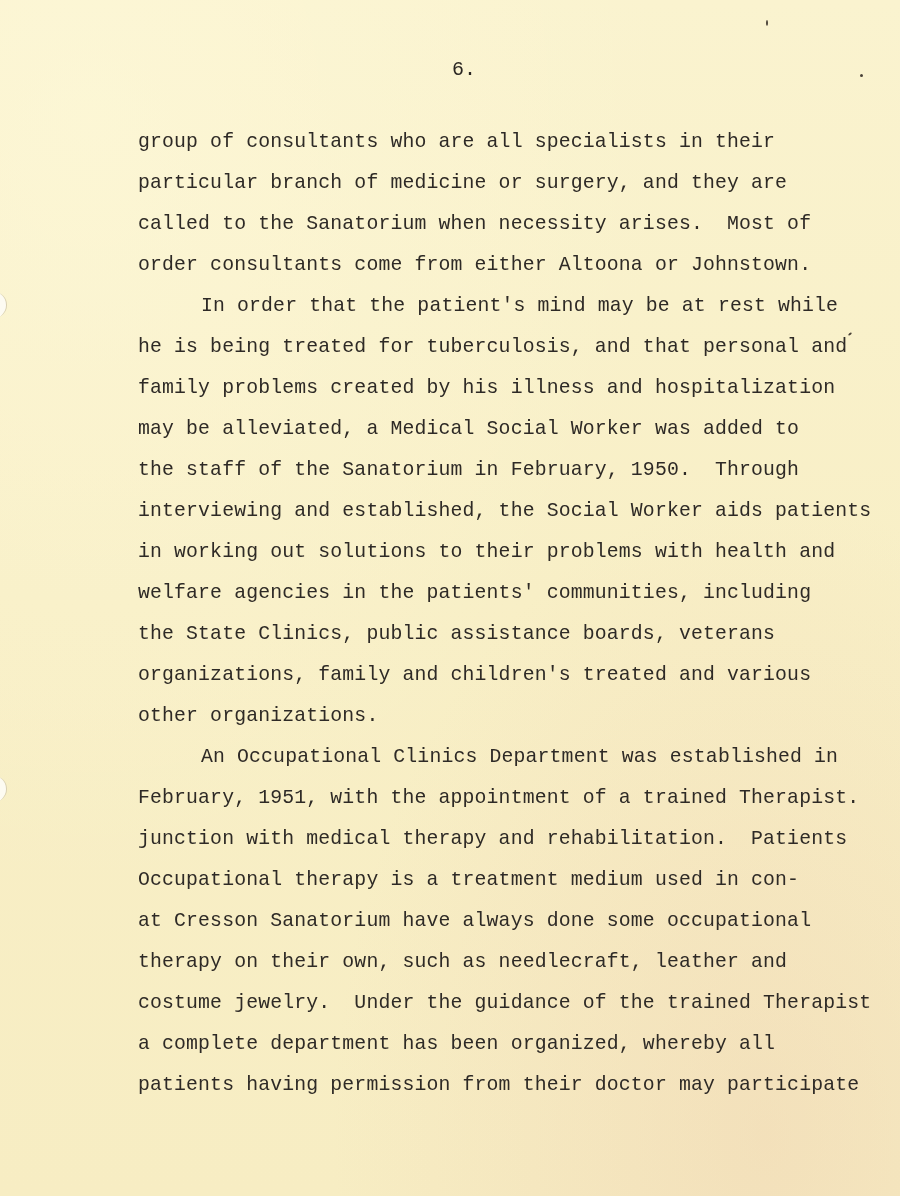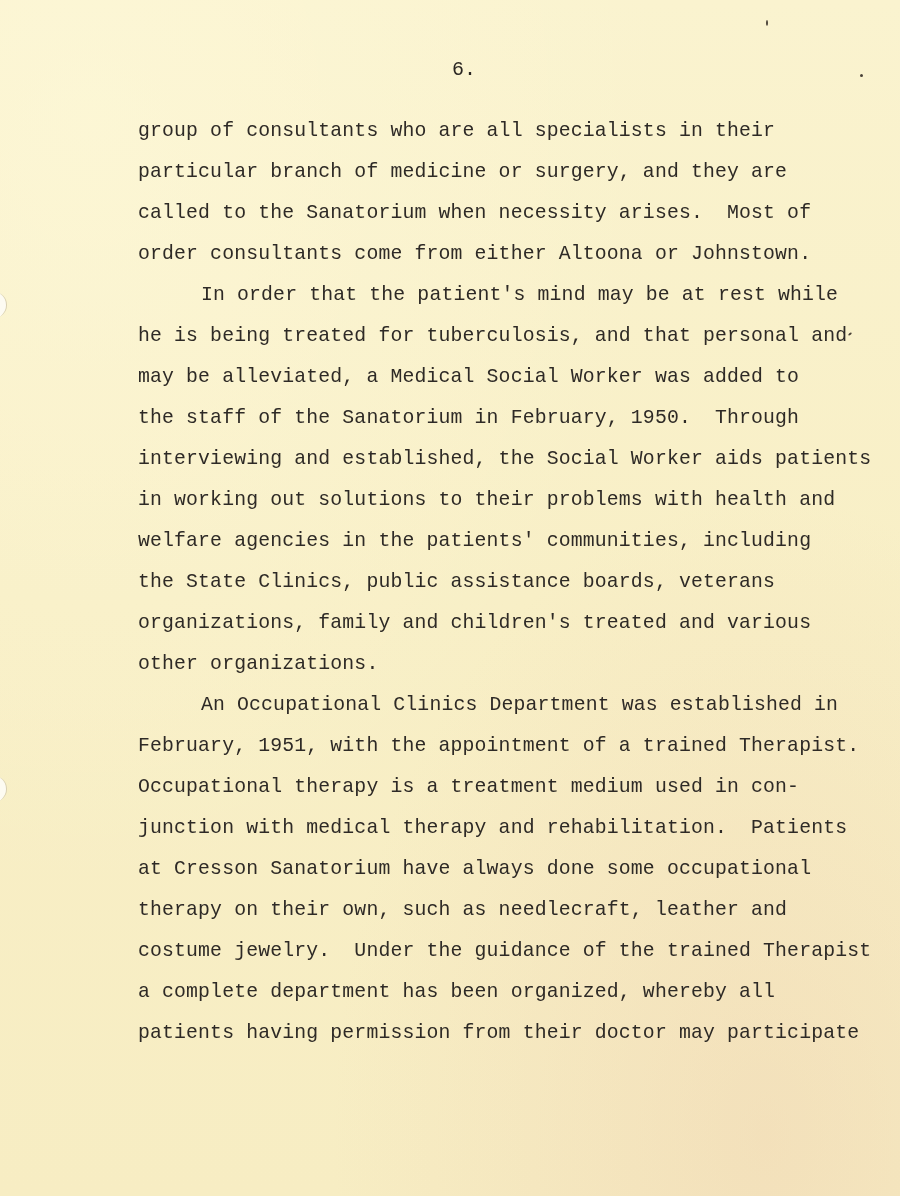--- a/index.html
+++ b/index.html
@@ -37,21 +37,21 @@
       top: 58px;
       left: 452px;
       font-family: "Liberation Mono", "DejaVu Sans Mono", monospace;
       font-size: 20px;
       color: #2a2622;
       margin: 0;
     }
     .body-text {
       position: absolute;
       left: 138px;
-      top: 111px;
+      top: 122px;
       width: 760px;
       font-family: "Liberation Mono", "DejaVu Sans Mono", monospace;
       font-size: 19.8px;
       line-height: 41px;
       color: #2e2a26;
       letter-spacing: 0.15px;
     }
     .line {
       display: block;
       white-space: pre;
@@ -84,34 +84,35 @@
   <div class="body-text">
     <div>
       <span class="line">group of consultants who are all specialists in their</span>
       <span class="line">particular branch of medicine or surgery, and they are</span>
       <span class="line">called to the Sanatorium when necessity arises.  Most of</span>
       <span class="line">order consultants come from either Altoona or Johnstown.</span>
     </div>
     <div>
       <span class="line indent">In order that the patient's mind may be at rest while</span>
       <span class="line">he is being treated for tuberculosis, and that personal and</span>
+      <span class="line">family problems created by his illness and hospitalization</span>
       <span class="line">may be alleviated, a Medical Social Worker was added to</span>
       <span class="line">the staff of the Sanatorium in February, 1950.  Through</span>
       <span class="line">interviewing and established, the Social Worker aids patients</span>
       <span class="line">in working out solutions to their problems with health and</span>
       <span class="line">welfare agencies in the patients' communities, including</span>
       <span class="line">the State Clinics, public assistance boards, veterans</span>
       <span class="line">organizations, family and children's treated and various</span>
       <span class="line">other organizations.</span>
     </div>
     <div>
       <span class="line indent">An Occupational Clinics Department was established in</span>
       <span class="line">February, 1951, with the appointment of a trained Therapist.</span>
+      <span class="line">junction with medical therapy and rehabilitation.  Patients</span>
       <span class="line">Occupational therapy is a treatment medium used in con-</span>
-      <span class="line">junction with medical therapy and rehabilitation.  Patients</span>
       <span class="line">at Cresson Sanatorium have always done some occupational</span>
       <span class="line">therapy on their own, such as needlecraft, leather and</span>
       <span class="line">costume jewelry.  Under the guidance of the trained Therapist</span>
       <span class="line">a complete department has been organized, whereby all</span>
       <span class="line">patients having permission from their doctor may participate</span>
     </div>
   </div>
 </div>
 
 </body></html>

